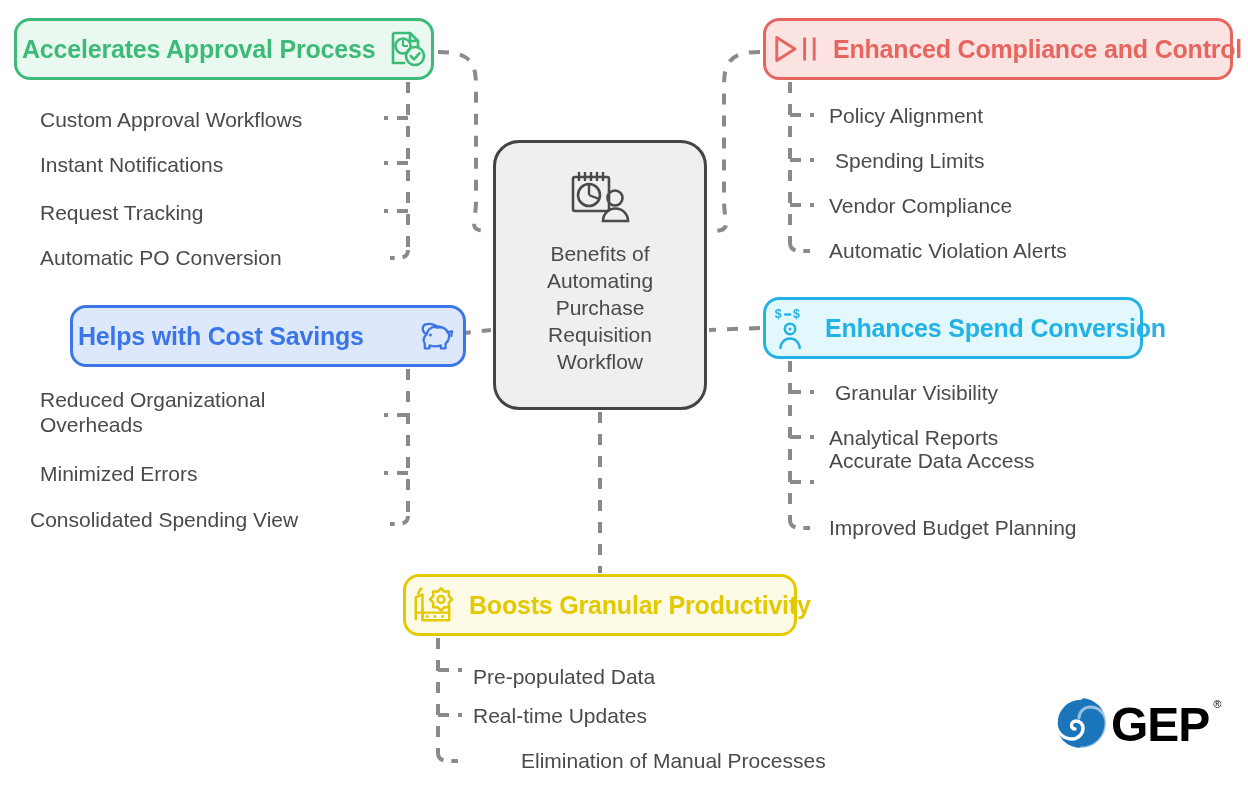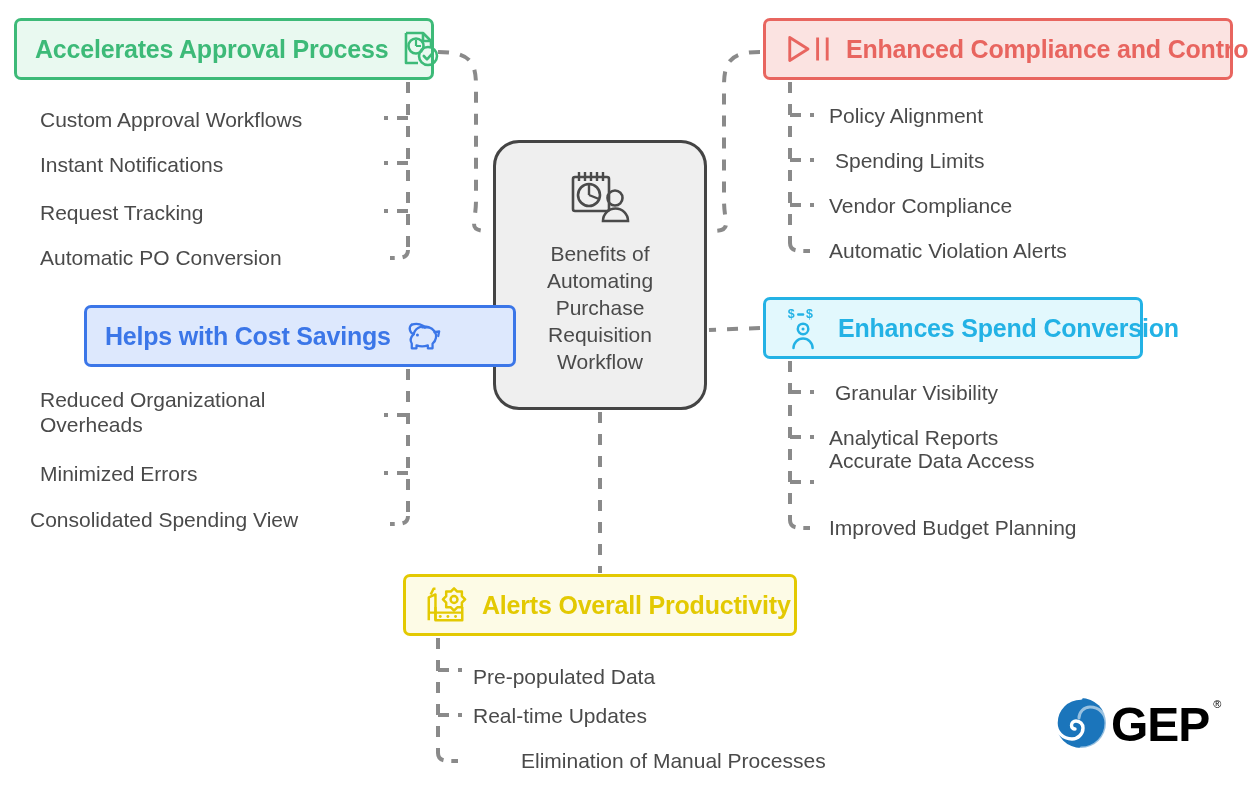--- a/index.html
+++ b/index.html
@@ -11,43 +11,44 @@
     position:relative;
   }
   #canvas{position:absolute;inset:0;width:1248px;height:789px;}
   .svg-layer{position:absolute;left:0;top:0;width:1248px;height:789px;pointer-events:none;}
 
   
   .pill{
     position:absolute;
     box-sizing:border-box;
     display:flex;align-items:center;
-    border-radius:7px;
+    border-radius:16px;
     border-width:3px;border-style:solid;
-    padding:0 18px;
+    padding:0 5px;
     gap:14px;
     height:62px;
+    justify-content:space-between;
   }
   .pill .pill-label{
     font-size:25px;
     font-weight:700;
     letter-spacing:-0.2px;
     white-space:nowrap;
     line-height:1;
   }
   .pill .pill-icon{flex:0 0 auto;display:flex;align-items:center;justify-content:center;}
 
   
   #pill-approval{left:14px;top:18px;width:420px;border-color:#3dba78;background:#e9f9f0;}
   #pill-approval .pill-label{color:#3dba78;}
   
   #pill-compliance{left:763px;top:18px;width:470px;border-color:#e8655f;background:#fbe3e1;}
   #pill-compliance .pill-label{color:#e8655f;}
   
-  #pill-cost{left:84px;top:305px;width:432px;border-color:#3b76e8;background:#dde8fd;}
+  #pill-cost{left:70px;top:305px;width:396px;border-color:#3b76e8;background:#dde8fd;}
   #pill-cost .pill-label{color:#3b76e8;}
   
   #pill-spend{left:763px;top:297px;width:380px;border-color:#23b2e5;background:#e2f8fd;}
   #pill-spend .pill-label{color:#23b2e5;}
   
   #pill-productivity{left:403px;top:574px;width:394px;border-color:#e3c902;background:#fdfbe6;}
   #pill-productivity .pill-label{color:#e3c902;}
 
   
   #center-node{
@@ -226,21 +227,21 @@
         <path d="M7 9 L10 3 L12 3"></path>
         <path d="M12 22 L12 36 L40 36 L40 22"></path>
         <path d="M5 28 L40 28" stroke-width="2.2"></path>
         <circle cx="17" cy="32" r="1.5" fill="#e3c902" stroke="none"></circle>
         <circle cx="25" cy="32" r="1.5" fill="#e3c902" stroke="none"></circle>
         <circle cx="33" cy="32" r="1.5" fill="#e3c902" stroke="none"></circle>
         <path d="M28 6 l3.4 -3.4 l3.4 3.4 l4.8 0 l0 4.8 l3.4 3.4 l-3.4 3.4 l0 4.8 l-4.8 0 l-3.4 3.4 l-3.4 -3.4 l-4.8 0 l0 -4.8 l-3.4 -3.4 l3.4 -3.4 l0 -4.8 Z"></path>
         <circle cx="31.4" cy="14.2" r="3.6"></circle>
       </svg>
     </span>
-    <span class="pill-label">Alerts Overall Productivity</span>
+    <span class="pill-label">Boosts Granular Productivity</span>
   </div>
   <div class="leaf left-align" style="left:473px;top:659px;width:400px;margin-top:6px;">Pre-populated Data</div>
   <div class="leaf left-align" style="left:473px;top:704px;width:400px;">Real-time Updates</div>
   <div class="leaf left-align" style="left:473px;top:749px;width:420px;margin-left:48px;">Elimination of Manual Processes</div>
 
   <div id="gep-logo">
     <span>
       <svg width="52" height="52" viewBox="0 0 52 52">
         <circle cx="26" cy="26" r="25" fill="#1b75bb"></circle>
         <path d="M26 1 C12 1 1 12 1 26 C1 35 8 42 17 42 C23 42 28 37 28 31 C28 27 25 24 21 24 C18.5 24 16.5 26 16.5 28.5 C16.5 30.5 18 32 20 32" fill="none" stroke="#ffffff" stroke-width="3.4" stroke-linecap="round"></path>

